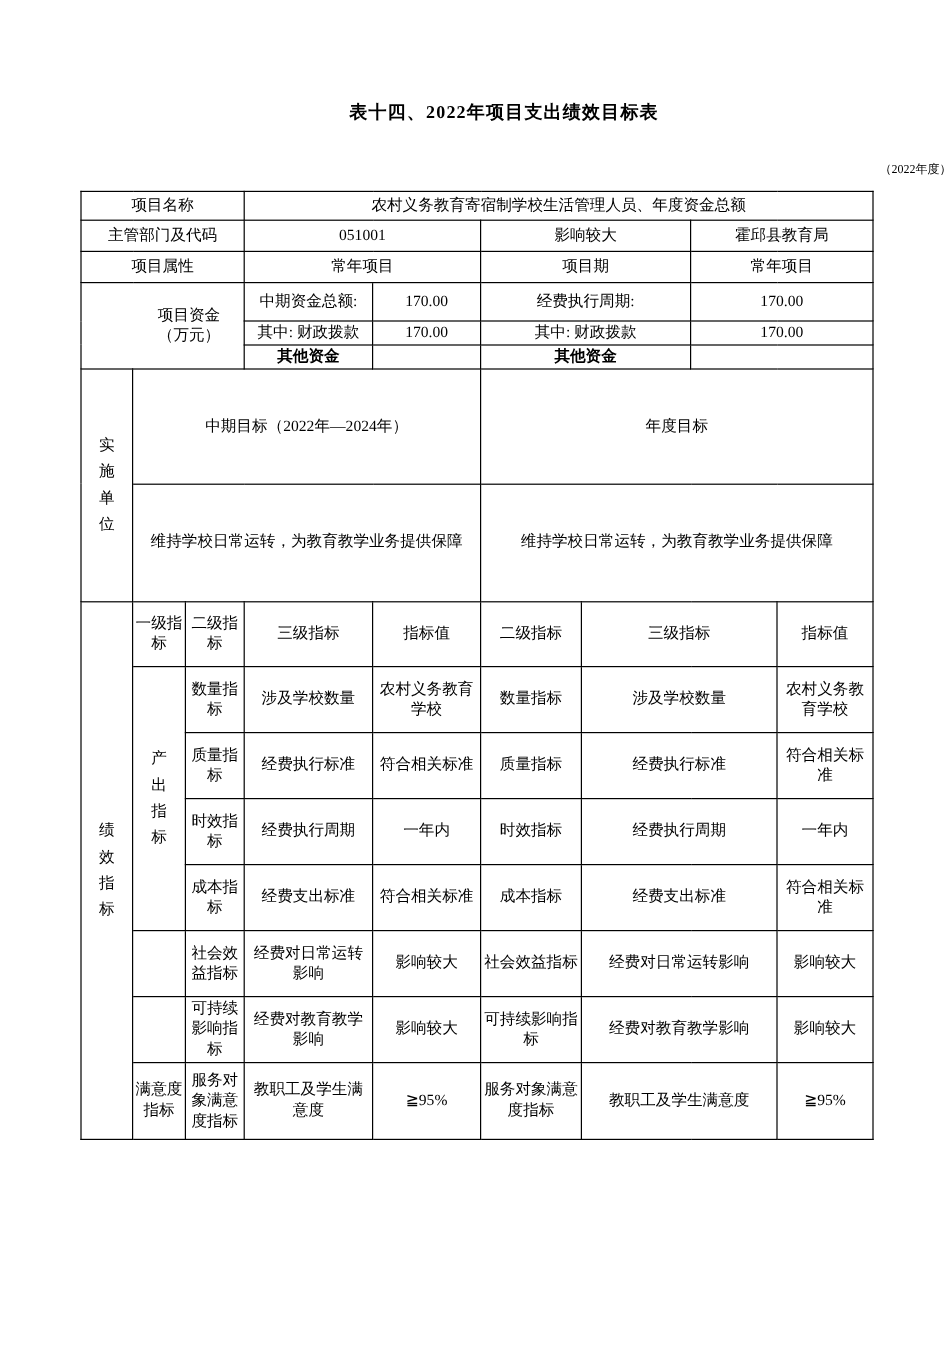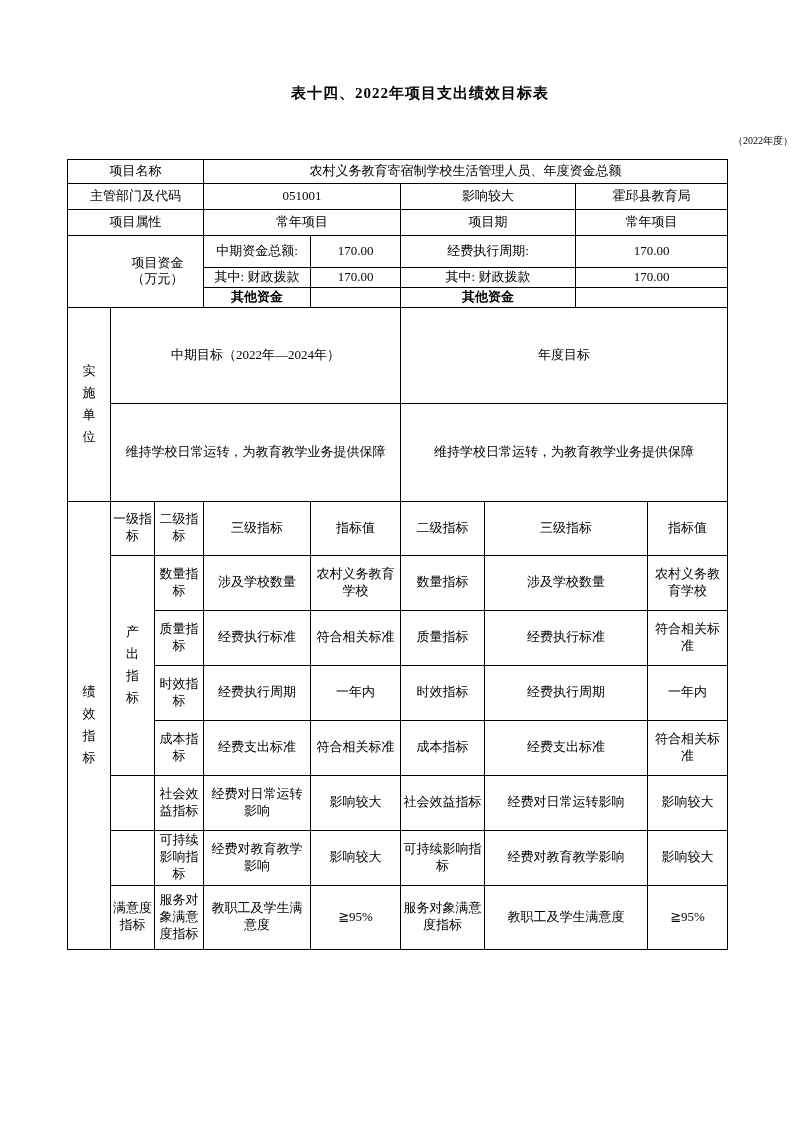--- a/index.html
+++ b/index.html
@@ -32,21 +32,21 @@
   .ind-l { text-align: left; padding-left: 38px; }
   .ind-r { text-align: left; padding-left: 80px; }
   .vtext {
     display: inline-block; width: 15px;
     word-break: break-all; line-height: 1.7; text-align: center;
   }
   .fund-inner { display: inline-block; width: 56px; word-break: break-all; margin-left: 44px; }
 
   tr.h24 { height: 24px; } tr.h26 { height: 26px; }
   tr.h32 { height: 32px; } tr.h18 { height: 18px; margin-top: 30px; } tr.h16 { height: 16px; font-weight: bold; }
-  tr.h96 { height: 96px; } tr.h98 { height: 98px; }
+  tr.h96 { height: 96px; } tr.h98 { height: 98px; font-family: Liberation Mono, monospace; }
   tr.h54 { height: 54px; } tr.h55 { height: 55px; } tr.h64 { height: 64px; }
 </style>
 </head>
 <body>
 
 <div class="page">
 
   <div class="title">表十四、2022年项目支出绩效目标表</div>
   <div class="subtitle">（2022年度）</div>
 

